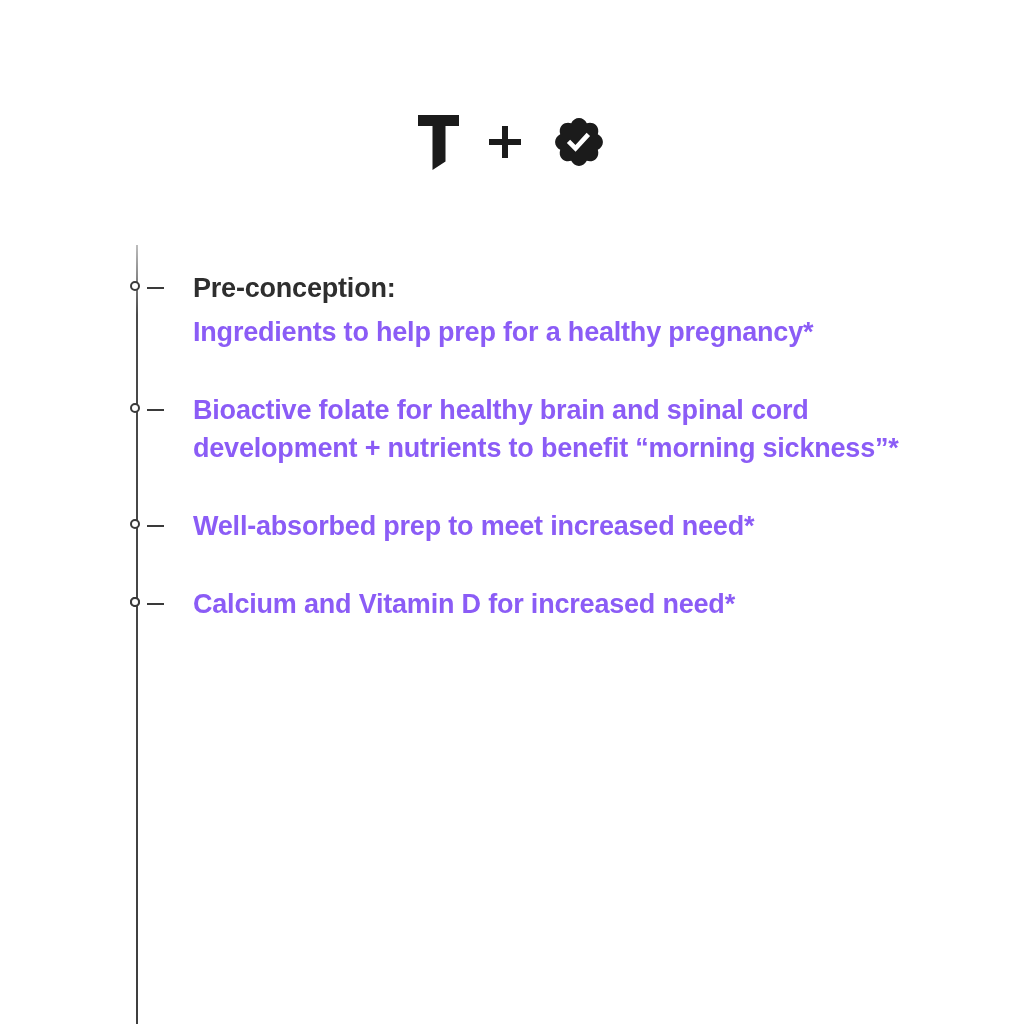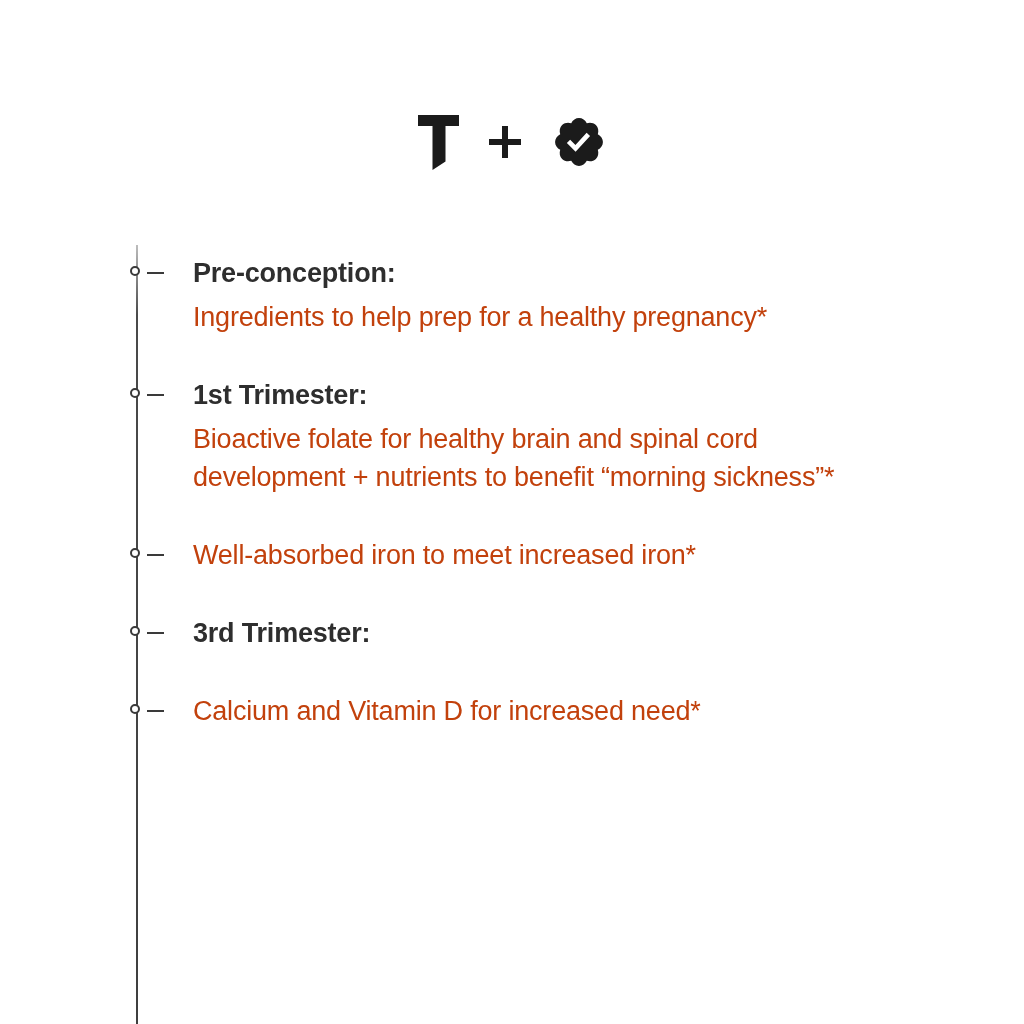--- a/index.html
+++ b/index.html
@@ -37,21 +37,21 @@
     top: 245px;
     bottom: 0;
     width: 2px;
     background: linear-gradient(to bottom, #bdbdbd 0px, #4a4a4a 70px, #3f3f3f 100%);
   }
 
   
   .timeline {
     position: absolute;
     left: 193px;
-    top: 254px;
+    top: 269px;
     width: 740px;
   }
   .item {
     position: relative;
     margin-bottom: 40px;
   }
   .node-circle {
     position: absolute;
     left: -63px;
     top: 12px;
@@ -73,24 +73,24 @@
     font-size: 27px;
     line-height: 38px;
     font-weight: 700;
     letter-spacing: -0.2px;
     margin-bottom: 6px;
     color: #2e2e2e;
   }
   .desc {
     font-size: 27px;
     line-height: 38px;
-    font-weight: 400;
+    font-weight: 700;
     letter-spacing: -0.2px;
     max-width: 718px;
-    color: #c2410c;
+    color: #8b5cf6;
   }
 </style>
 </head>
 <body>
 
 <div class="canvas">
 
   <header class="logo-row">
     <span class="logo-t">
       <svg width="41" height="55" viewBox="0 0 41 55" aria-hidden="true">
@@ -118,34 +118,32 @@
     <div class="item">
       <span class="node-circle"></span>
       <span class="node-tick"></span>
       <h3 class="heading">Pre-conception:</h3>
       <p class="desc">Ingredients to help prep for a healthy pregnancy*</p>
     </div>
 
     <div class="item">
       <span class="node-circle"></span>
       <span class="node-tick"></span>
-      <h3 class="heading">1st Trimester:</h3>
       <p class="desc">Bioactive folate for healthy brain and spinal cord development + nutrients to benefit “morning sickness”*</p>
     </div>
 
     <div class="item">
       <span class="node-circle"></span>
       <span class="node-tick"></span>
-      <p class="desc">Well-absorbed iron to meet increased iron*</p>
+      <p class="desc">Well-absorbed prep to meet increased need*</p>
     </div>
 
     <div class="item">
       <span class="node-circle"></span>
       <span class="node-tick"></span>
-      <h3 class="heading">3rd Trimester:</h3>
     </div>
 
     <div class="item">
       <span class="node-circle"></span>
       <span class="node-tick"></span>
       <p class="desc">Calcium and Vitamin D for increased need*</p>
     </div>
 
   </main>
 </div>

